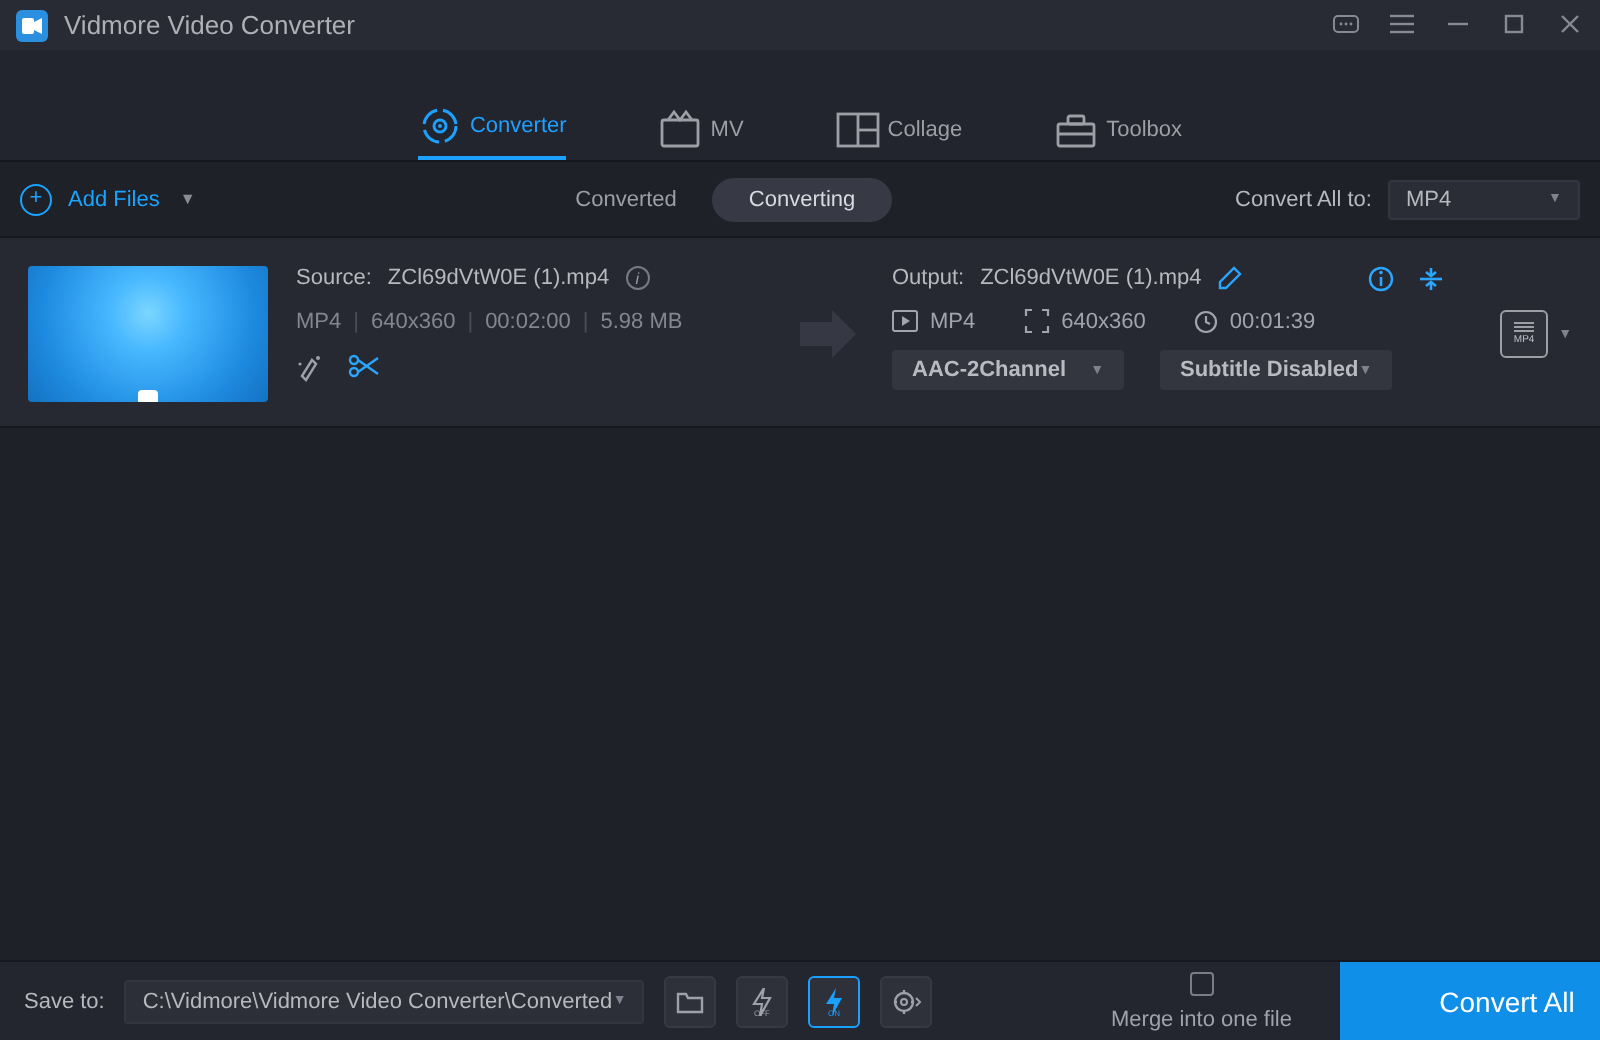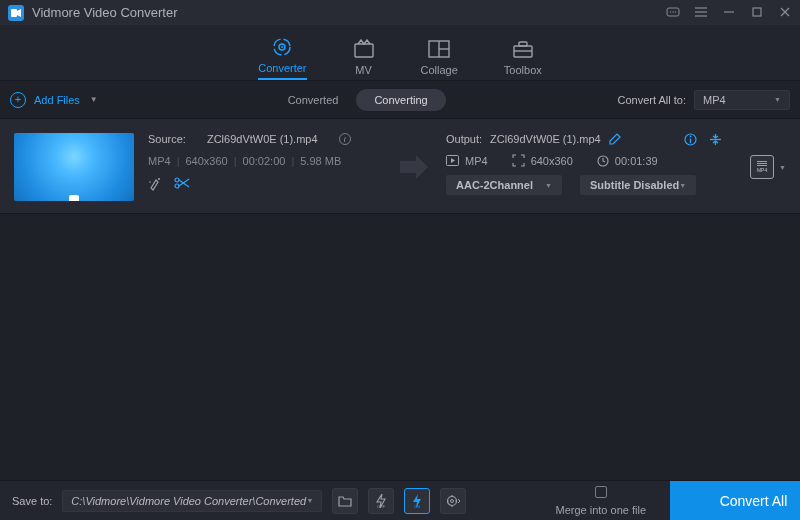--- a/index.html
+++ b/index.html
@@ -7,21 +7,21 @@
 
   
   .titlebar { height: 25px; background: #292b34; display: flex; align-items: center; padding: 0 8px; }
   .titlebar .logo { width: 16px; height: 16px; background: #2b8fe0; border-radius: 3px; display:flex; align-items:center; justify-content:center; margin-right: 8px; }
   .titlebar .title { font-size: 13px; color: #aeb0b7; }
   .titlebar .win-controls { margin-left: auto; display: flex; gap: 14px; color: #888a93; }
   .win-controls span { cursor: pointer; display:inline-flex; width:14px; justify-content:center; font-size:12px; }
 
   
   .tabs { height: 56px; background: #23252e; border-bottom: 1px solid #161821; display:flex; justify-content:center; align-items:flex-end; gap: 46px; }
-  .tab { display:flex; flex-direction:column; align-items:center; gap:4px; padding-bottom:4px; cursor:pointer; color:#9d9fa7; }
+  .tab { display:flex; flex-direction:row; align-items:center; gap:4px; padding-bottom:4px; cursor:pointer; color:#9d9fa7; }
   .tab .icon-wrap { height: 22px; display:flex; align-items:center; justify-content:center; }
   .tab.active { color:#1da0ff; border-bottom:2px solid #1da0ff; }
 
   
   .toolbar { height: 38px; display:flex; align-items:center; padding: 0 10px; background:#1f2129; border-bottom:1px solid #161821; font-size:11px; }
   .btn-addfiles { display:flex; align-items:center; gap:8px; color:#1aa3ff; cursor:pointer; }
   .circle-plus { width:16px; height:16px; border:1.5px solid #1aa3ff; border-radius:50%; display:flex; align-items:center; justify-content:center; font-size:11px; line-height:1; }
   .chev-down { font-size:8px; margin-left:2px; color:#8a8c95; }
   .segmented { margin-left:auto; margin-right:auto; display:flex; background:transparent; }
   .seg-btn { padding:5px 18px; color:#9d9fa7; border-radius:12px; cursor:pointer; }
@@ -29,21 +29,21 @@
   .convert-all-to { display:flex; align-items:center; gap:8px; }
   .select { background:#2a2c36; border:1px solid #333541; border-radius:2px; padding:3px 8px; display:flex; align-items:center; gap:8px; cursor:pointer; min-width:96px; justify-content:space-between; }
   .select .tri { font-size:7px; color:#7f828c; }
 
   
   .item { display:flex; padding: 14px 14px 12px 14px; gap: 14px; background:#272932; border-bottom:1px solid #161821; }
   .thumb { width:120px; height:68px; background: radial-gradient(circle at 50% 35%, #7cd6ff 0%, #48b8ff 25%, #1e8be0 70%, #1471c0 100%); border-radius:2px; position:relative; }
   .thumb::after { content:""; position:absolute; bottom:0; left:50%; transform:translateX(-50%); width:10px; height:6px; background:#fff; border-radius:2px 2px 0 0; }
 
   .srcpanel { flex: 0 0 232px; display:flex; flex-direction:column; gap:10px; font-size:11px; color:#b8b9be; }
-  .srcline1 { display:flex; align-items:center; gap:21px; }
+  .srcline1 { display:flex; align-items:center; gap:8px; }
   .info-i { width:12px; height:12px; border:1px solid #777a85; border-radius:50%; display:inline-flex; align-items:center; justify-content:center; font-size:8px; color:#9d9fa7; font-style:italic; cursor:pointer; }
   .meta { color:#84868f; display:flex; gap:6px; align-items:center; }
   .meta .sep { color:#4a4c56; }
   .srcicons { display:flex; gap:12px; color:#9ea0a9; }
 
   .arrow { flex:0 0 38px; display:flex; align-items:center; justify-content:center; color:#3a3c47; }
 
   .outpanel { flex: 1; display:flex; flex-direction:column; gap:8px; font-size:11px; }
   .outline1 { display:flex; align-items:flex-start; gap:8px; }
   .outicons-right { margin-left:auto; display:flex; gap:12px; color:#2aa6ff; }
@@ -55,21 +55,21 @@
   .fmt-target { flex:0 0 50px; display:flex; align-items:center; gap:2px; justify-content:flex-end; }
   .fmt-badge { width:24px; height:24px; border:1.5px solid #9d9fa7; border-radius:3px; display:flex; align-items:center; justify-content:center; font-size:6px; color:#bfc1c8; flex-direction:column; gap:0; cursor:pointer; background:#2e303a; }
   .fmt-badge .bars { display:flex; flex-direction:column; gap:1px; }
   .fmt-badge .bars span { width:10px; height:1px; background:#9d9fa7; }
 
   
   .fill { flex:1; }
 
   
   .bottombar { position:absolute; left:0; bottom:0; width:800px; height:40px; background:#24262f; border-top:1px solid #161821; display:flex; align-items:center; padding: 0 0 0 12px; gap:10px; font-size:11px; }
-  .path-input { flex: 0 0 260px; background:#2c2e38; border:1px solid #34363f; border-radius:2px; padding:4px 8px; color:#b8b9be; display:flex; align-items:center; justify-content:space-between; cursor:pointer;font-style:italic; }
+  .path-input { flex: 0 0 260px; background:#2c2e38; border:1px solid #34363f; border-radius:2px; padding:4px 8px; color:#b8b9be; display:flex; align-items:center; justify-content:space-between; cursor:pointer; }
   .icon-sq { width:26px; height:26px; background:#2e303a; border:1px solid #373944; border-radius:3px; display:flex; align-items:center; justify-content:center; cursor:pointer; color:#9fa1aa; }
   .icon-sq.hl { border-color:#1aa0ff; color:#1aa0ff; }
   .merge { margin-left:auto; display:flex; align-items:center; gap:6px; color:#a0a2ab; cursor:pointer; margin-right:14px;flex-direction:column; }
   .checkbox { width:12px; height:12px; border:1px solid #7a7c86; border-radius:2px; }
   .convert-btn { width:130px; height:40px; background:#0f8fe8; color:#fff; display:flex; align-items:center; justify-content:center; font-size:14px; cursor:pointer;padding-left:37px; }
 
   svg { display:block; }
 
   .layout { display:flex; flex-direction:column; width:800px; height:520px; position:relative; }
 </style>

